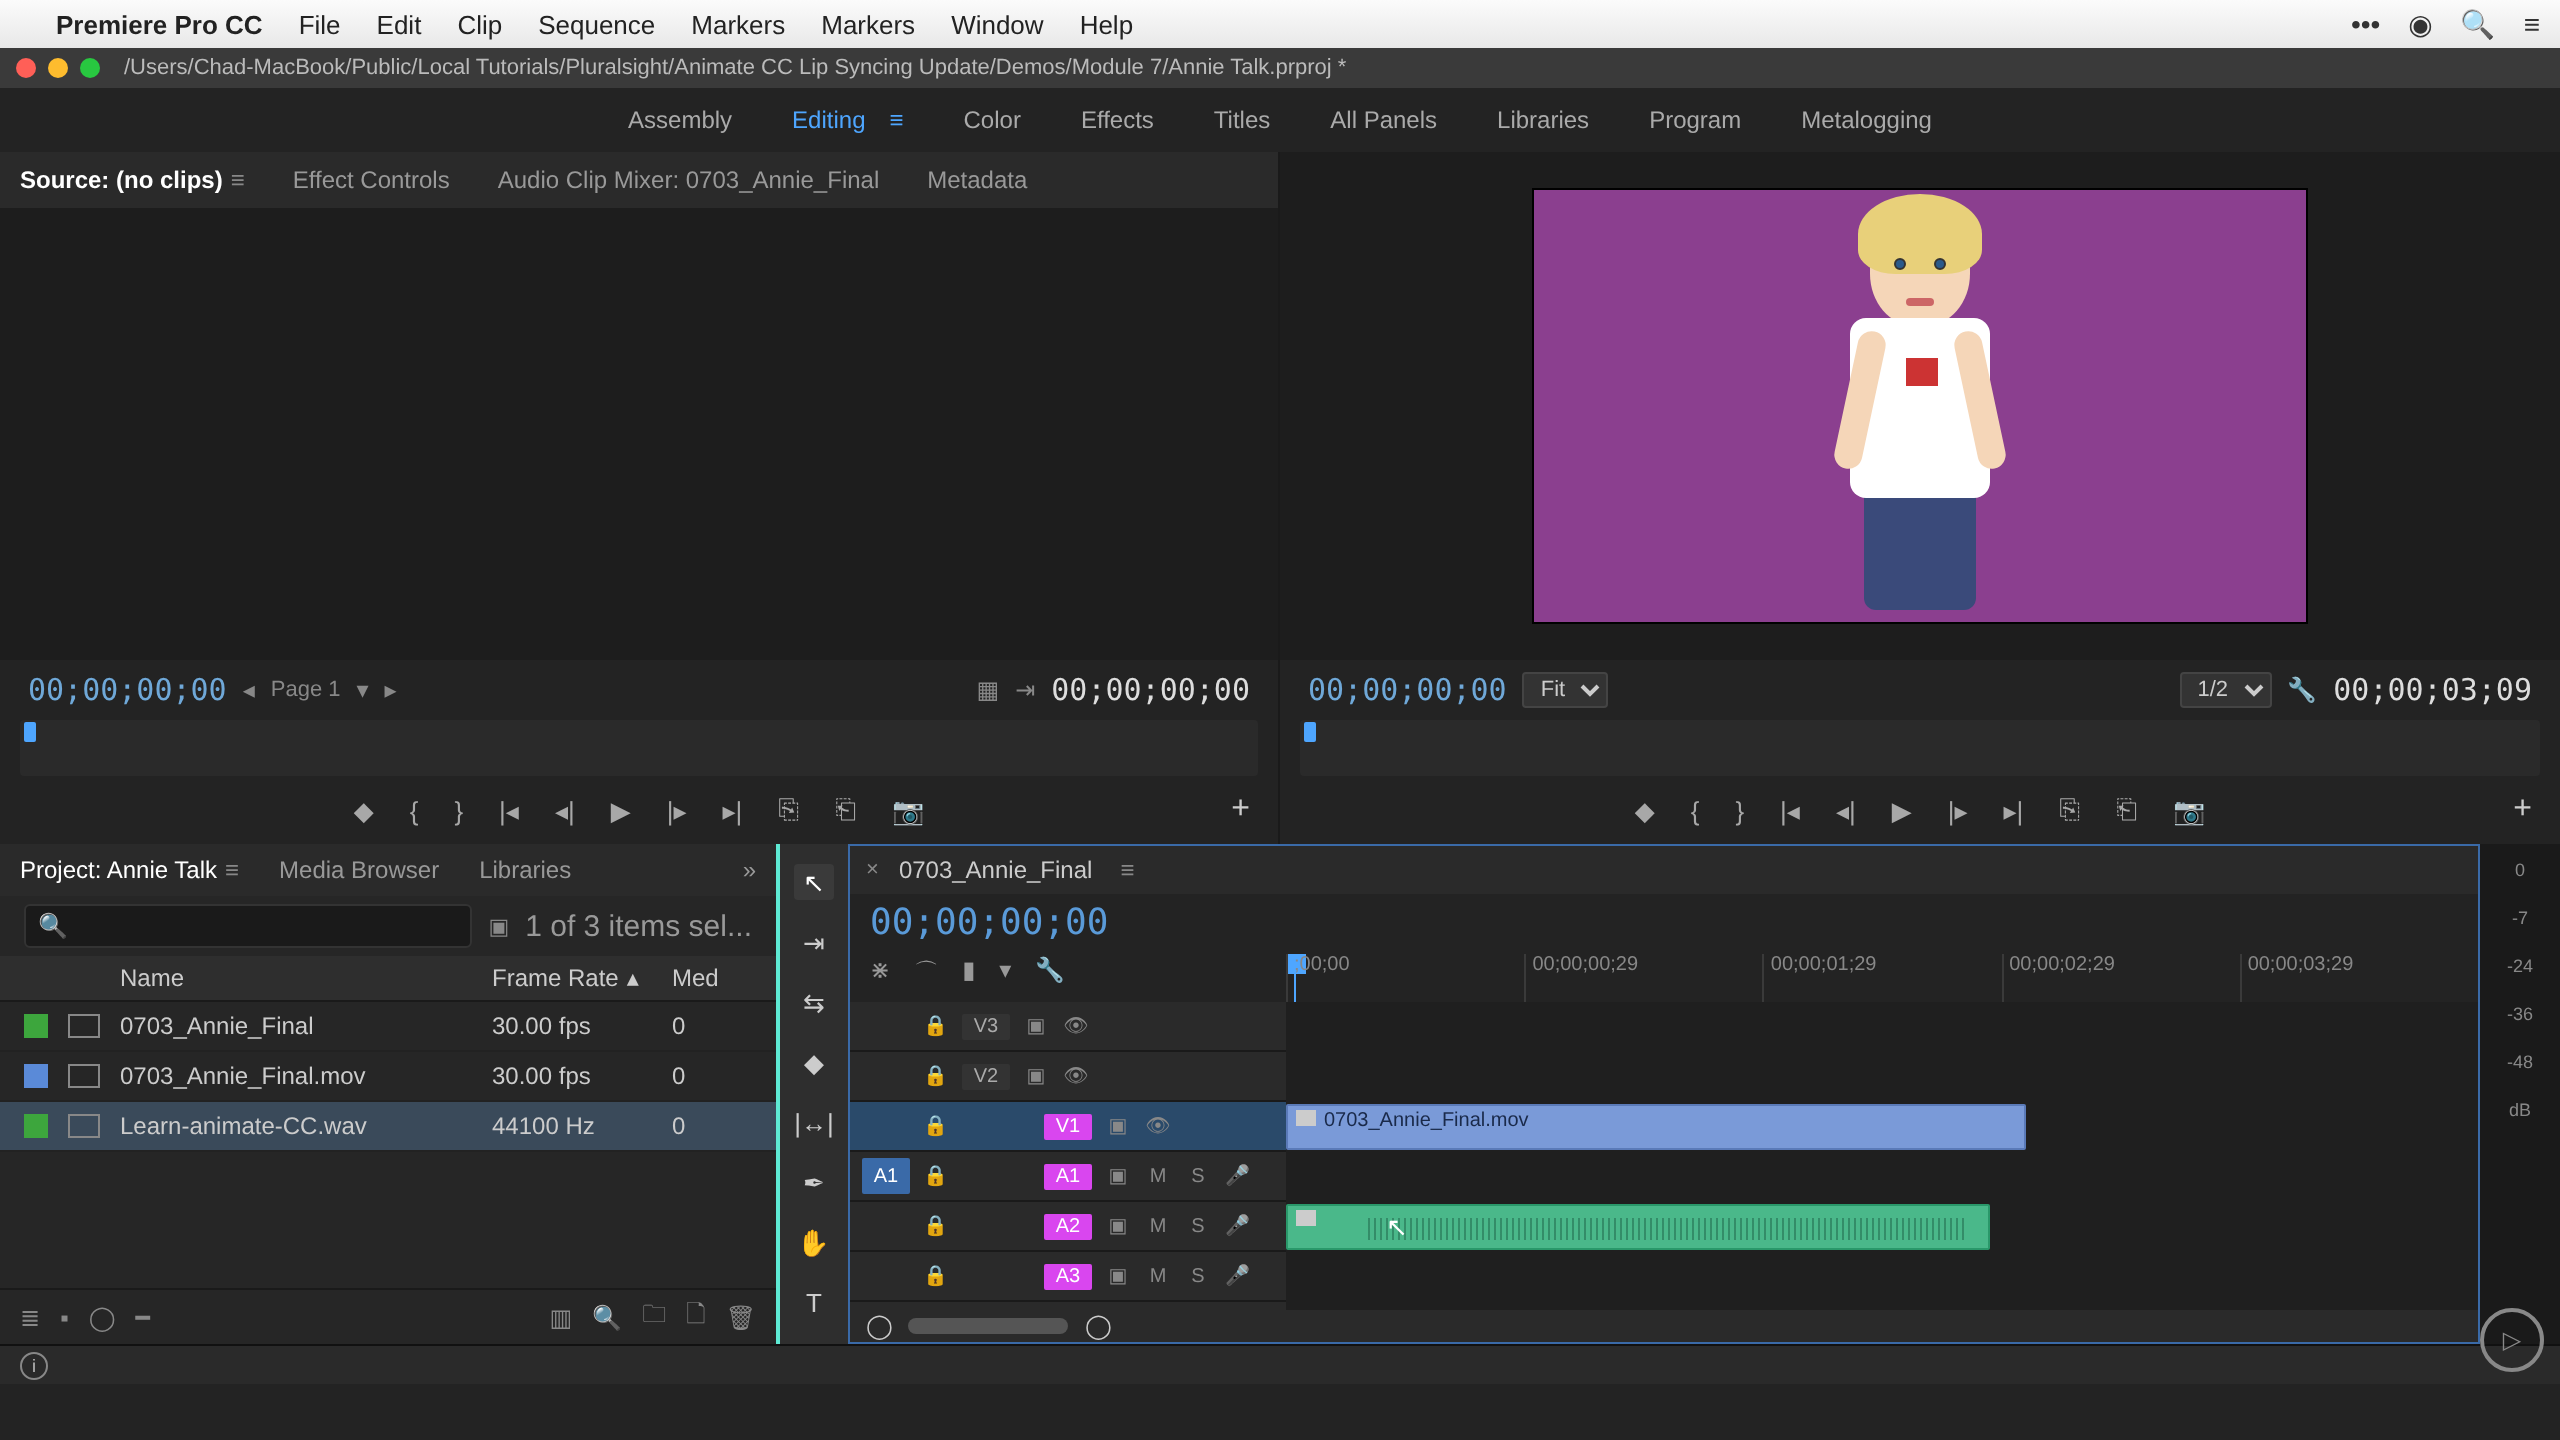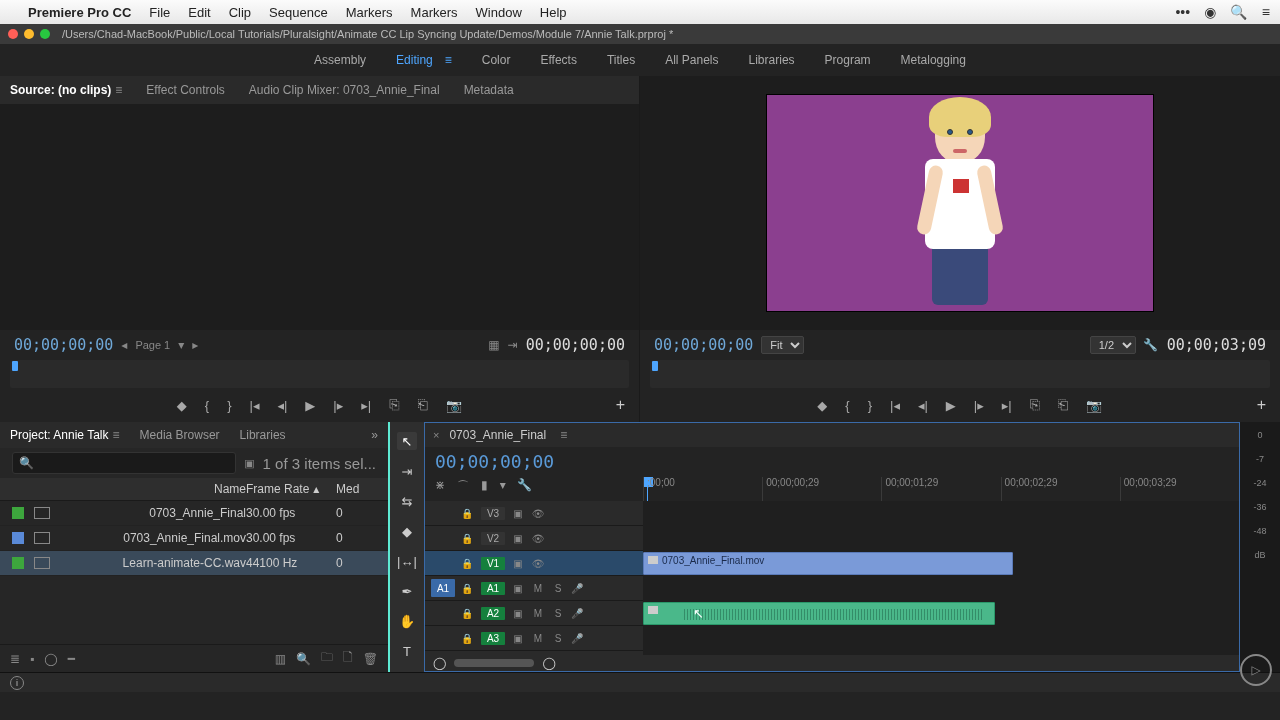--- a/index.html
+++ b/index.html
@@ -57,21 +57,21 @@
 .proj-file { padding:6px 12px; color:#bbb; display:flex; align-items:center; gap:8px; }
 .bin-icon { width:14px; height:10px; border:1px solid #888; border-radius:1px; }
 .search-row { padding:4px 12px; display:flex; align-items:center; gap:8px; }
 .search { flex:1; background:#1a1a1a; border:1px solid #333; border-radius:3px; padding:3px 6px; color:#ccc; display:flex; align-items:center; }
 .thumb-icon { font-size:11px; color:#888; }
 .items-count { color:#999; font-size:15px; }
 .asset-table { flex:1; overflow:hidden; }
 .asset-head { display:flex; padding:4px 12px; background:#2e2e2e; border-bottom:1px solid #1a1a1a; color:#ccc; }
 .col-swatch { width:22px; }
 .col-icon { width:26px; }
-.col-name { flex:1;text-align:right; }
+.col-name { flex:1; }
 .col-fps { width:90px; display:flex; align-items:center; gap:4px; }
 .col-med { width:40px; }
 .asset-row { display:flex; padding:5px 12px; align-items:center; border-bottom:1px solid #222; }
 .asset-row.sel { background:#3a4a5a; }
 .swatch { width:12px; height:12px; }
 .sw-g{background:#3da63d}.sw-b{background:#5a8ad8}
 .type-icon { width:16px; height:12px; border:1px solid #888; }
 .proj-footer { height:28px; display:flex; align-items:center; padding:0 10px; gap:10px; color:#888; border-top:1px solid #1a1a1a; }
 .proj-footer .spacer{flex:1;}
 .pf-icon { font-size:12px; cursor:pointer; }
@@ -93,21 +93,21 @@
 .playhead { position:absolute; left:0; top:0; width:10px; height:10px; background:#4ea6ff; }
 .playhead::after { content:""; position:absolute; left:4px; top:10px; width:1px; height:160px; background:#4ea6ff; }
 .tracks { flex:1; display:flex; }
 .track-headers { width:218px; background:#2a2a2a; }
 .track-content { flex:1; position:relative; background:#1f1f1f; }
 .track-row { height:25px; display:flex; align-items:center; border-bottom:1px solid #1a1a1a; padding:0 6px; gap:6px; color:#aaa; }
 .track-row.v1h { background:#2a4a6a; }
 .src-badge { width:24px; height:18px; background:#3a6aa8; color:#fff; display:flex; align-items:center; justify-content:center; font-size:10px; border-radius:1px; }
 .src-spacer { width:24px; }
 .track-label { width:24px; text-align:center; font-size:10px; background:#333; border-radius:1px; padding:1px 0; }
-.track-label.hl { background:#15803d; color:#fff; }
+.track-label.hl { background:#d946ef; color:#fff;margin-left:41px; }
 .trk-ico { font-size:10px; color:#888; cursor:pointer; width:14px; text-align:center; }
 .clip { position:absolute; height:23px; border-radius:1px; font-size:10px; padding:2px 4px; overflow:hidden; }
 .clip.video { top:51px; left:0; width:370px; background:#7a9ad8; border:1px solid #5a7ab8; color:#1a2a4a; }
 .clip.audio { top:101px; left:0; width:352px; background:#4ab88a; border:1px solid #2a986a; }
 .clip.audio::before { content:""; position:absolute; left:40px; right:10px; top:6px; height:11px; background:repeating-linear-gradient(90deg,#2a7a5a 0 1px,transparent 1px 3px); opacity:.7; }
 .clip .clip-icon { width:10px; height:8px; background:#ccc; display:inline-block; margin-right:4px; }
 .cursor-arrow { position:absolute; top:105px; left:50px; color:#fff; font-size:13px; }
 .tl-scroll { height:16px; background:#2a2a2a; display:flex; align-items:center; padding:0 8px; gap:8px; }
 .tl-scroll .thumb { width:80px; height:8px; background:#555; border-radius:4px; }
 

